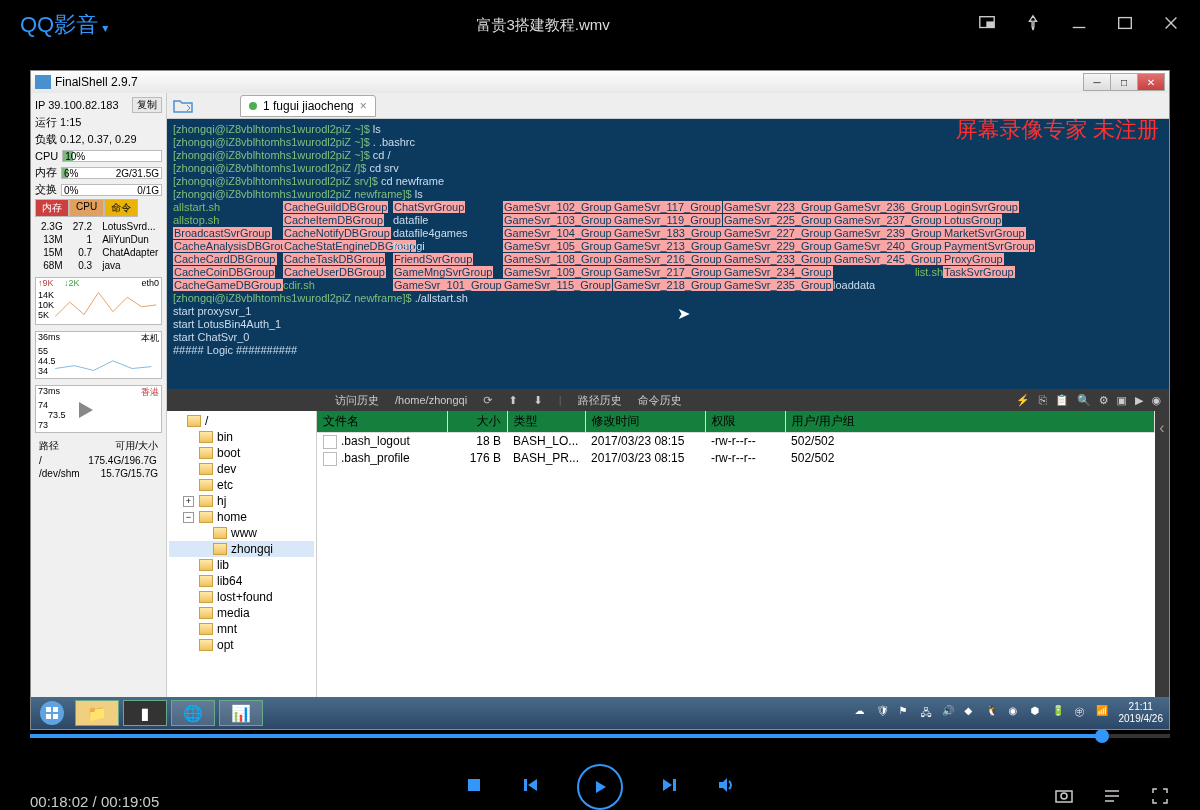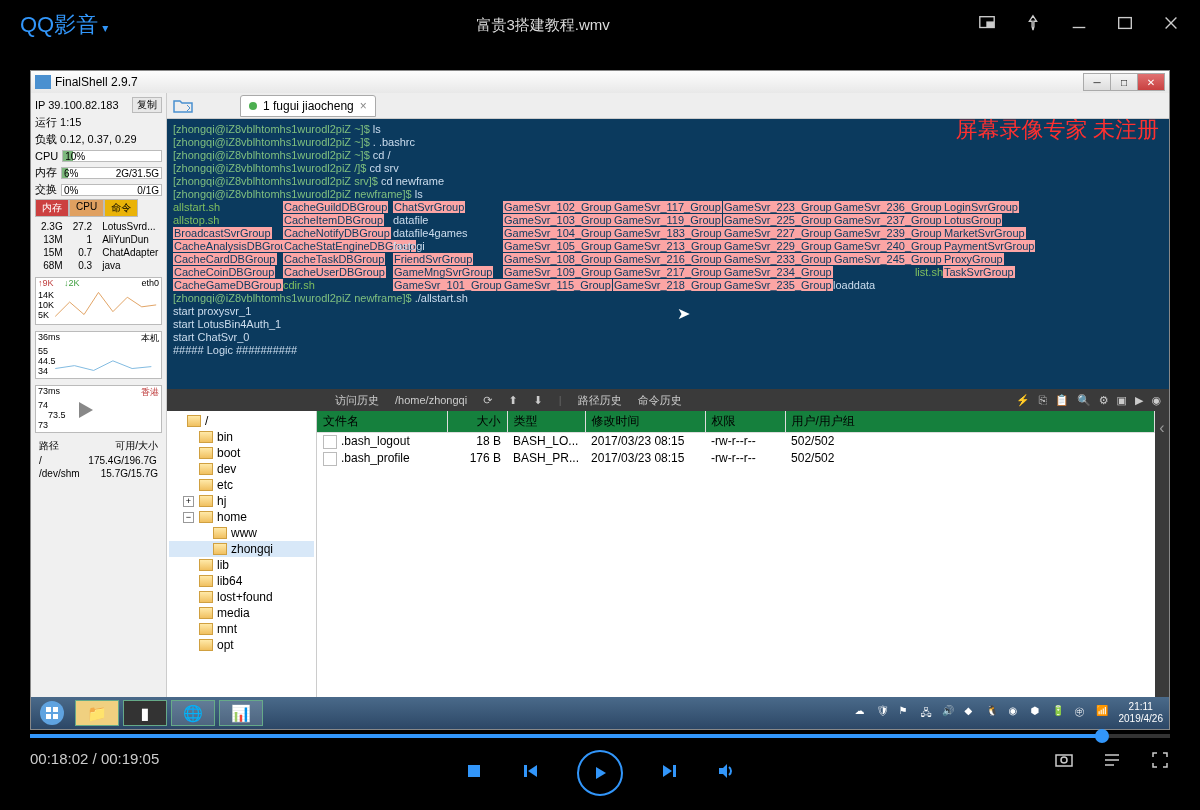--- a/index.html
+++ b/index.html
@@ -88,21 +88,21 @@
 .win-start { width: 42px; height: 32px; display: flex; align-items: center; justify-content: center; }
 .win-task { width: 44px; height: 26px; margin: 0 2px; border: 1px solid #6a8; background: rgba(255,255,255,0.15); display: flex; align-items: center; justify-content: center; }
 .win-tray { margin-left: auto; display: flex; align-items: center; gap: 6px; padding: 0 6px; color: #fff; font-size: 10px; }
 .tray-icon { width: 16px; height: 16px; }
 .tray-clock { text-align: center; line-height: 12px; }
 
 
 .player-progress { position: absolute; left: 30px; right: 30px; bottom: 72px; height: 4px; background: #333; }
 .player-progress-fill { height: 100%; background: #3296fa; width: 94%; position: relative; }
 .player-progress-knob { position: absolute; right: -7px; top: -5px; width: 14px; height: 14px; background: #3296fa; border-radius: 50%; }
-.player-controls { position: absolute; left: 0; right: 0; bottom: 0; height: 60px; display: flex; align-items: flex-start; padding: 0 30px; color: #ccc; }
+.player-controls { position: absolute; left: 0; right: 0; bottom: 0; height: 60px; display: flex; align-items: flex-end; padding: 0 30px; color: #ccc; }
 .player-time { font-size: 15px; }
 .player-center { position: absolute; left: 50%; transform: translateX(-50%); display: flex; align-items: center; gap: 38px; }
 .pc-btn svg { width: 18px; height: 18px; fill: #3296fa; }
 .pc-play { width: 46px; height: 46px; border: 2px solid #3296fa; border-radius: 50%; display: flex; align-items: center; justify-content: center; }
 .pc-play svg { width: 18px; height: 18px; fill: #3296fa; }
 .player-right { margin-left: auto; display: flex; gap: 28px; }
 .player-right svg { width: 20px; height: 20px; stroke: #ccc; fill: none; stroke-width: 1.5; }
 </style>
 </head>
 <body>

